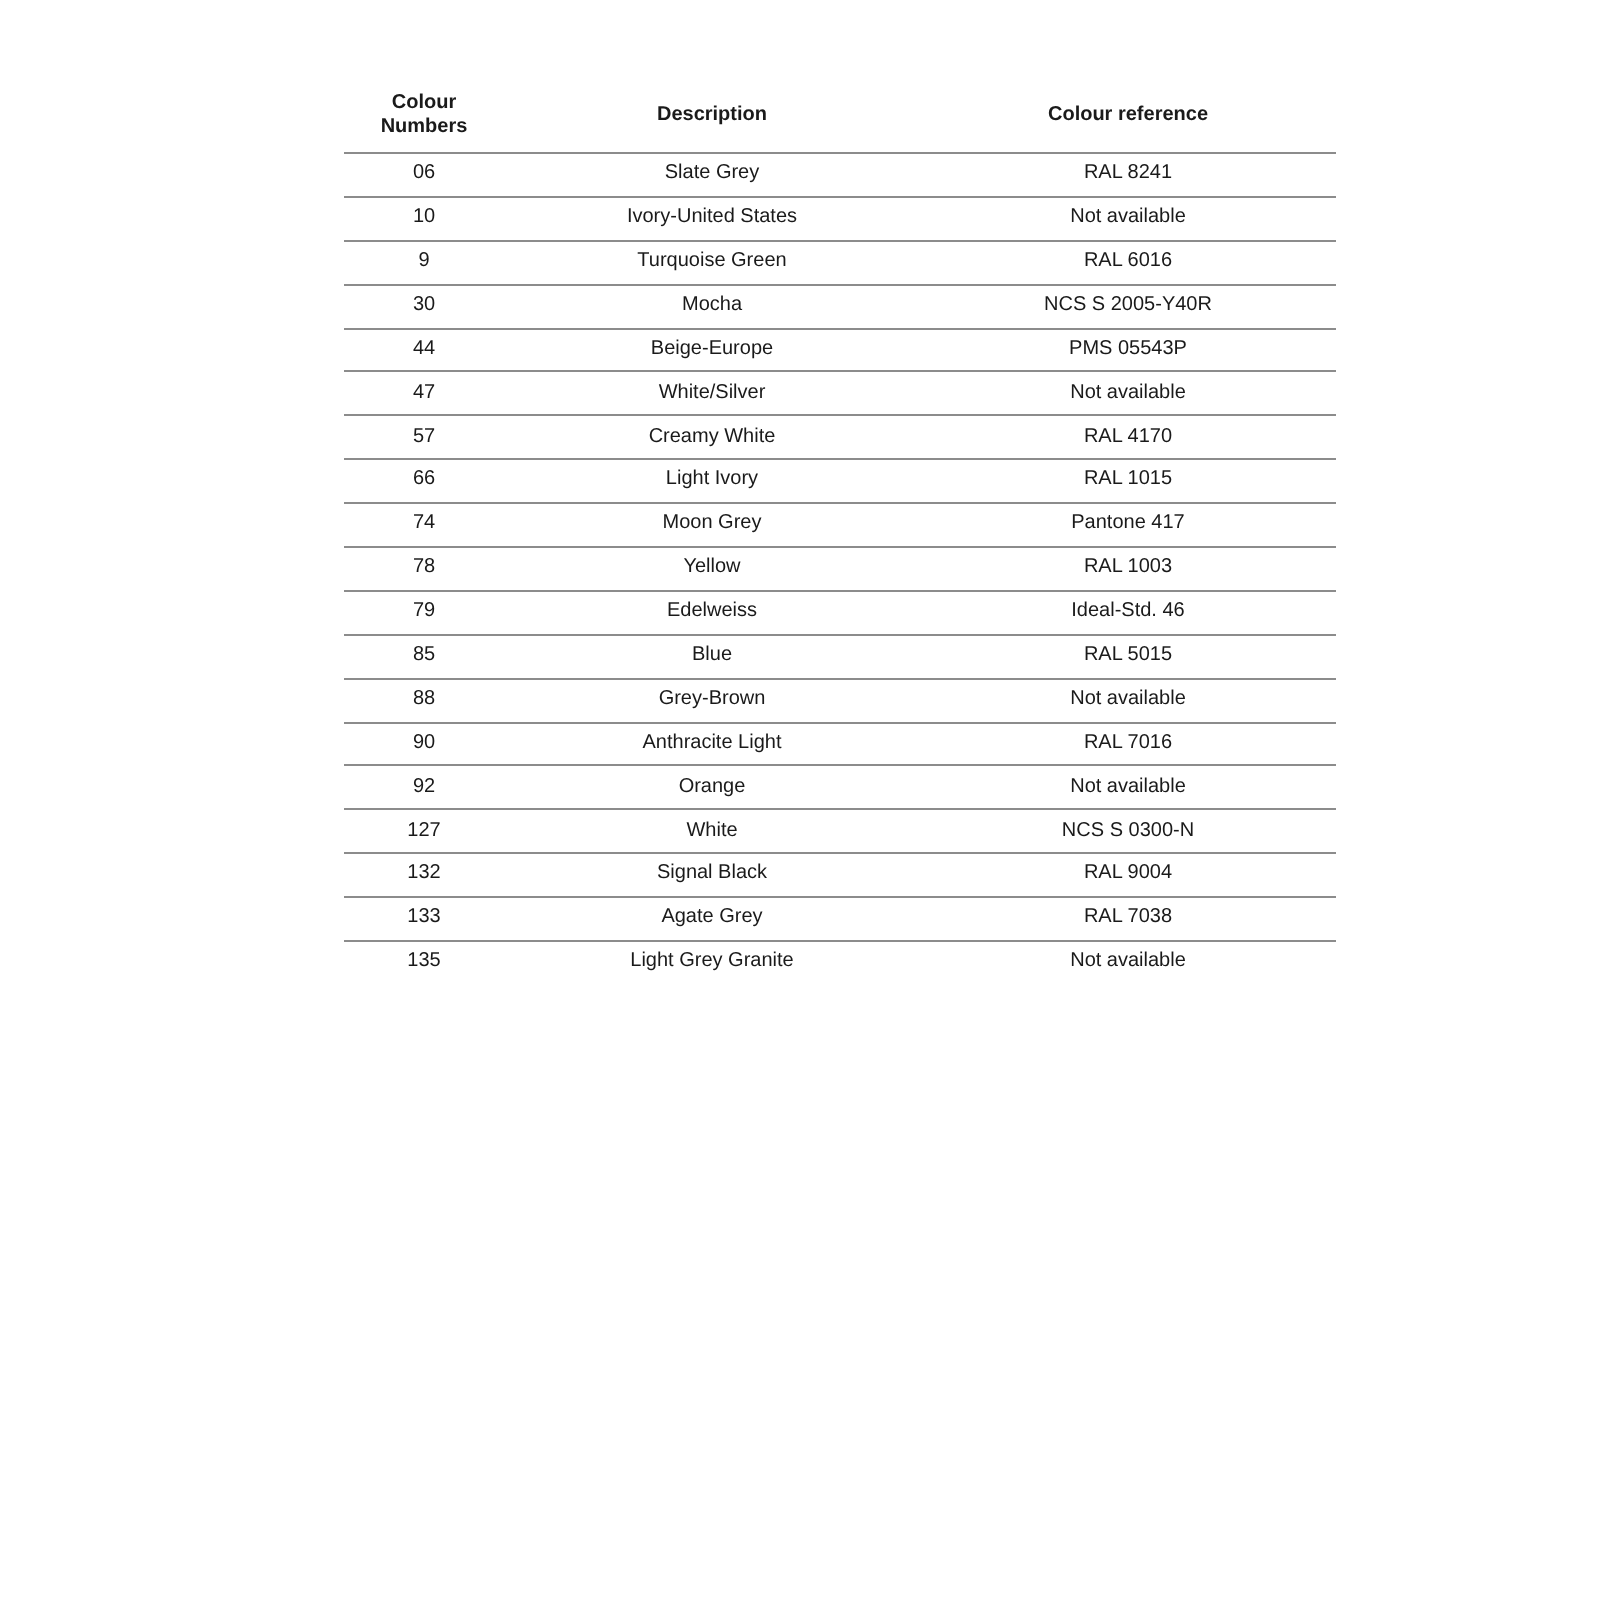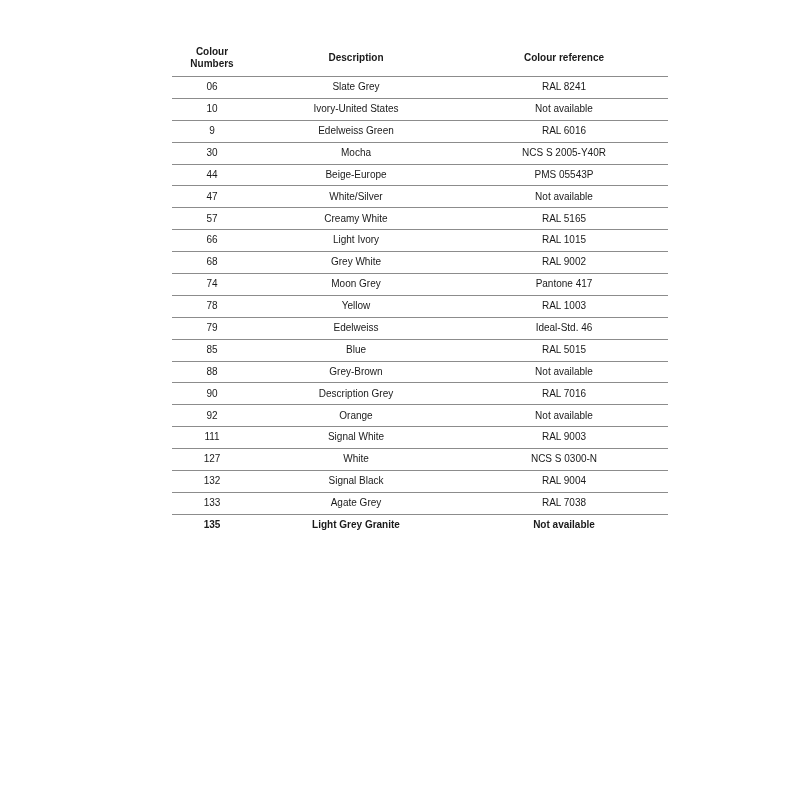--- a/index.html
+++ b/index.html
@@ -43,21 +43,20 @@
     white-space: pre-line;
     border-bottom: 1px solid var(--border-color, #8c8c8c);
   }
   tbody td {
     font-weight: normal;
     height: 20.9px;
     border-bottom: 1px solid var(--border-color, #8c8c8c);
   }
   tbody tr:last-child td {
     border-bottom: none;
-    font-weight: bold;
   }
 </style>
 </head>
 <body>
 
 <div class="page">
   <table class="colour-table">
     <colgroup>
       <col class="c1">
       <col class="c2">
@@ -77,52 +76,47 @@
           <td>Slate Grey</td>
           <td>RAL 8241</td>
         </tr>
         <tr>
           <td>10</td>
           <td>Ivory-United States</td>
           <td>Not available</td>
         </tr>
         <tr>
           <td>9</td>
-          <td>Edelweiss Green</td>
+          <td>Turquoise Green</td>
           <td>RAL 6016</td>
         </tr>
         <tr>
           <td>30</td>
           <td>Mocha</td>
           <td>NCS S 2005-Y40R</td>
         </tr>
         <tr>
           <td>44</td>
           <td>Beige-Europe</td>
           <td>PMS 05543P</td>
         </tr>
         <tr>
           <td>47</td>
           <td>White/Silver</td>
           <td>Not available</td>
         </tr>
         <tr>
           <td>57</td>
           <td>Creamy White</td>
-          <td>RAL 5165</td>
+          <td>RAL 4170</td>
         </tr>
         <tr>
           <td>66</td>
           <td>Light Ivory</td>
           <td>RAL 1015</td>
-        </tr>
-        <tr>
-          <td>68</td>
-          <td>Grey White</td>
-          <td>RAL 9002</td>
         </tr>
         <tr>
           <td>74</td>
           <td>Moon Grey</td>
           <td>Pantone 417</td>
         </tr>
         <tr>
           <td>78</td>
           <td>Yellow</td>
           <td>RAL 1003</td>
@@ -137,32 +131,27 @@
           <td>Blue</td>
           <td>RAL 5015</td>
         </tr>
         <tr>
           <td>88</td>
           <td>Grey-Brown</td>
           <td>Not available</td>
         </tr>
         <tr>
           <td>90</td>
-          <td>Description Grey</td>
+          <td>Anthracite Light</td>
           <td>RAL 7016</td>
         </tr>
         <tr>
           <td>92</td>
           <td>Orange</td>
           <td>Not available</td>
-        </tr>
-        <tr>
-          <td>111</td>
-          <td>Signal White</td>
-          <td>RAL 9003</td>
         </tr>
         <tr>
           <td>127</td>
           <td>White</td>
           <td>NCS S 0300-N</td>
         </tr>
         <tr>
           <td>132</td>
           <td>Signal Black</td>
           <td>RAL 9004</td>

